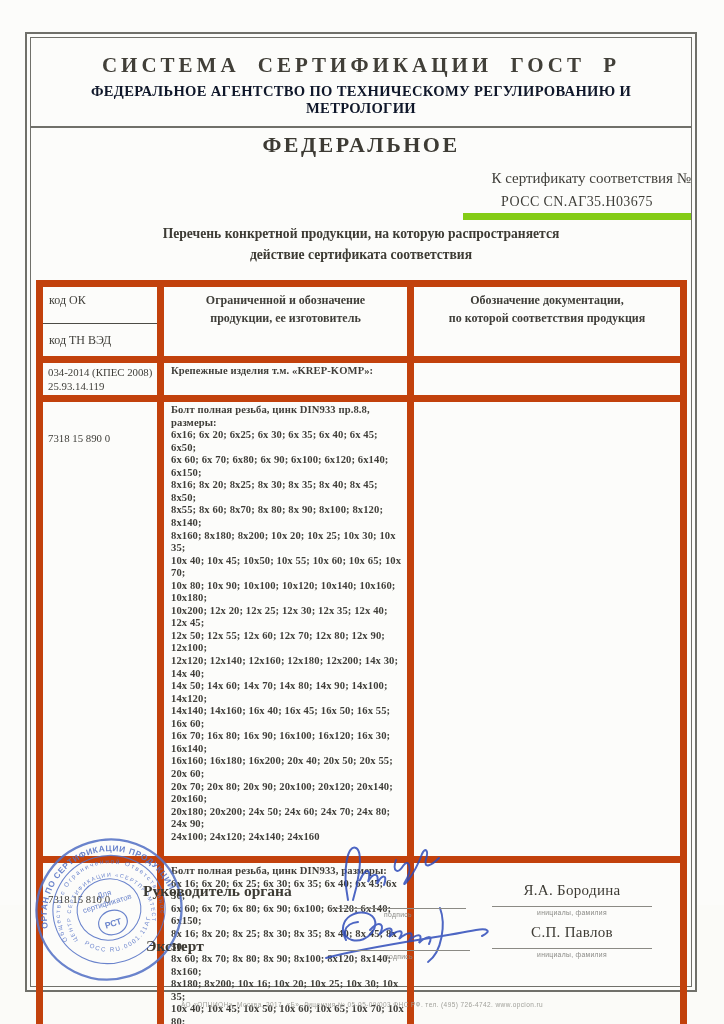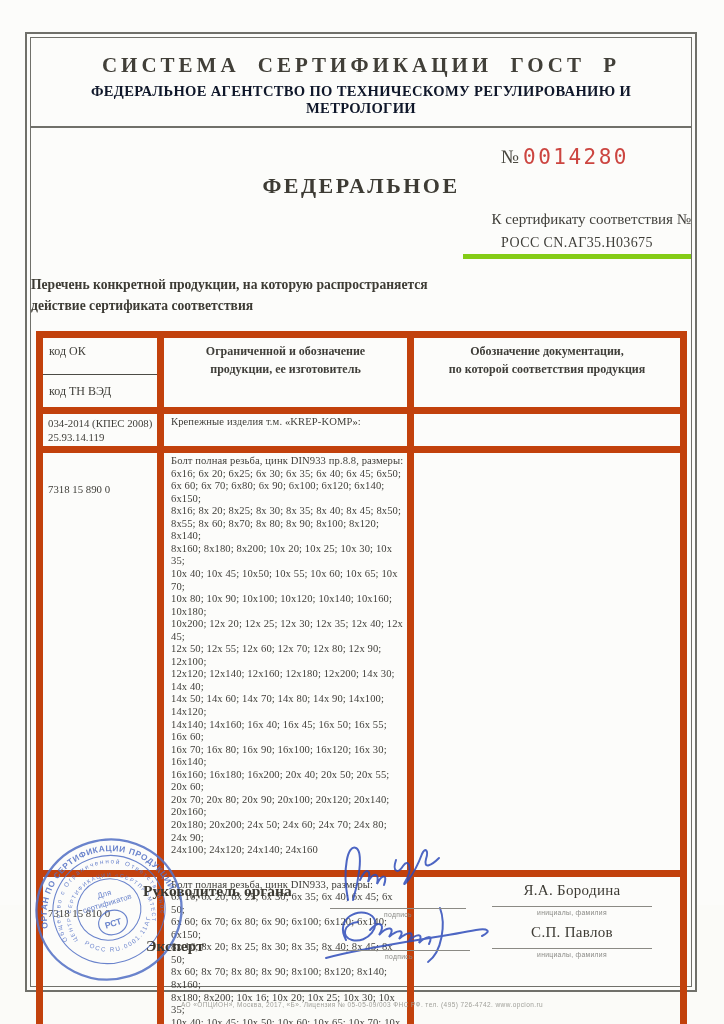--- a/index.html
+++ b/index.html
@@ -9,33 +9,33 @@
   .card-inner{width:100%;height:100%;border:1px solid #70706a;box-sizing:border-box;position:relative;}
   .doc-header{border-bottom:2px solid #70706a;text-align:center;padding:15px 6px 9px;}
   .sys-title{font-size:21px;font-weight:bold;letter-spacing:4px;word-spacing:9px;color:#413f38;}
   .agency{font-size:14.6px;font-weight:bold;letter-spacing:.3px;margin-top:5px;color:#0f172a;}
   .num-line{text-align:right;padding:17px 62px 0 0;white-space:nowrap;}
   .num-label{font-size:19px;color:#4a4840;}
   .num-value{font-family:"DejaVu Sans Mono",monospace;font-size:21px;color:#cc4540;letter-spacing:2.5px;vertical-align:-1px;}
   .doc-title{text-align:center;font-size:22px;font-weight:bold;letter-spacing:2.5px;margin-top:4px;color:#3d3b34;}
   .cert-line{display:flex;justify-content:center;align-items:flex-end;margin-top:12px;gap:10px;flex-direction:column;}
   .cert-label{font-size:15px;}
-  .cert-underline{border-bottom:5px solid #84cc16;min-width:212px;text-align:center;padding:0 8px;}
+  .cert-underline{border-bottom:7px solid #84cc16;min-width:212px;text-align:center;padding:0 8px;}
   .cert-number{display:block;font-size:14px;transform:translateY(-3px);letter-spacing:.4px;}
-  .subtitle{font-weight:bold;font-size:13.6px;line-height:1.55;margin-top:15px;color:#3d3b34;}
+  .subtitle{text-align:center;font-weight:bold;font-size:13.6px;line-height:1.55;margin-top:3px;color:#3d3b34;}
   table.products{border-collapse:collapse;margin:15px 4px 0 5px;width:calc(100% - 9px);table-layout:fixed;border:1.5px solid #4c4b45;}
   table.products th,table.products td{border:7px solid #c2410c;vertical-align:top;}
   col.c1{width:121px;}col.c2{width:250px;}
   .hdr-split{padding:0;}
   .hdr-split .top{height:37px;border-bottom:1px solid #4c4b45;padding:6px 4px 0 6px;box-sizing:border-box;font-weight:normal;font-size:12px;text-align:left;}
   .hdr-split .bot{height:32px;padding:9px 4px 0 6px;box-sizing:border-box;font-weight:normal;font-size:12px;text-align:left;}
   th.colhead{font-size:12px;font-weight:bold;text-align:center;vertical-align:middle;padding:4px 14px;line-height:1.5;}
   td.code{font-size:10.8px;padding:3px 2px 2px 5px;line-height:1.25;white-space:pre-line;}
   td.code.offset{padding-top:30px;}
-  td.product{font-size:10.6px;padding:2px 3px 13px 7px;line-height:1.185;white-space:pre-line;letter-spacing:.1px;}
+  td.product{font-size:10.6px;padding:2px 3px 13px 7px;line-height:1.185;white-space:pre-line;letter-spacing:.1px;font-weight:bold;}
   td.docs{padding:2px;}
   .sign-area{position:absolute;left:0;top:830px;width:724px;height:170px;}
   .role{position:absolute;font-weight:bold;font-size:15.5px;color:#3d3b34;white-space:nowrap;}
   .role1{left:143px;top:52px;}
   .role2{left:146px;top:107px;}
   .sig-rule{position:absolute;border-bottom:1px solid #8b8a84;}
   .rule-s1{left:330px;top:78px;width:136px;}
   .rule-s2{left:328px;top:120px;width:142px;}
   .rule-n1{left:492px;top:76px;width:160px;}
   .rule-n2{left:492px;top:118px;width:160px;}
@@ -56,24 +56,20 @@
 
 <div class="page">
   <div class="card">
     <div class="card-inner">
 
       <div class="doc-header">
         <div class="sys-title">СИСТЕМА СЕРТИФИКАЦИИ ГОСТ Р</div>
         <div class="agency">ФЕДЕРАЛЬНОЕ АГЕНТСТВО ПО ТЕХНИЧЕСКОМУ РЕГУЛИРОВАНИЮ И МЕТРОЛОГИИ</div>
       </div>
 
-      <div class="num-line">
-        <span class="num-label">№</span>
-        <span class="num-value">0014280</span>
-      </div>
 
       <div class="doc-title">ФЕДЕРАЛЬНОЕ</div>
 
       <div class="cert-line">
         <span class="cert-label">К сертификату соответствия №</span>
         <span class="cert-underline">
           <span class="cert-number">РОСС CN.АГ35.Н03675</span>
         </span>
       </div>
 

